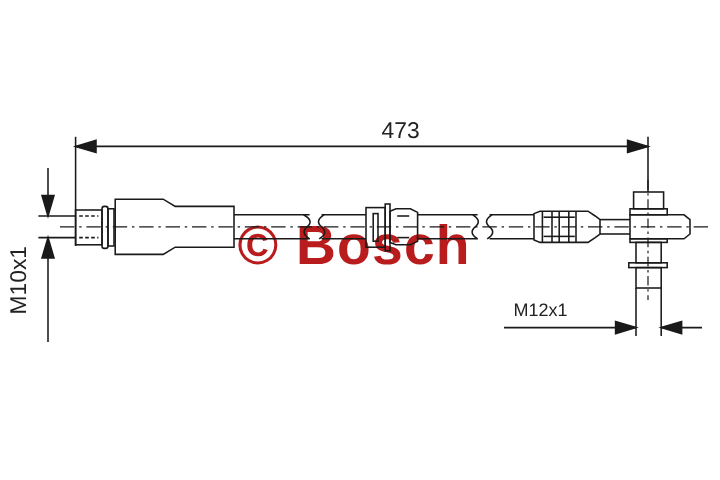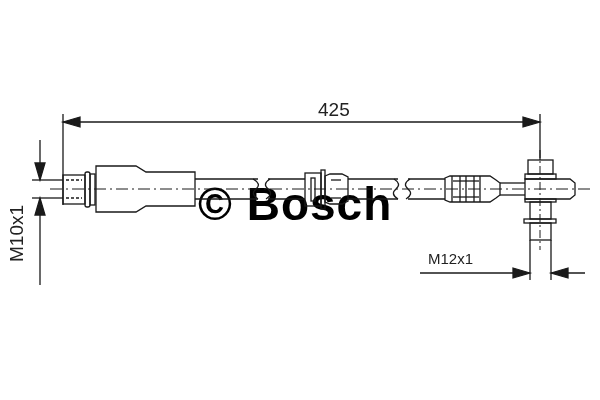--- a/index.html
+++ b/index.html
@@ -2,21 +2,21 @@
 <html><head>
 <meta charset="utf-8">
 <style>
   html, body { margin: 0; padding: 0; background: #ffffff; }
   body { width: 600px; height: 400px; position: relative; overflow: hidden; font-family: "Liberation Sans", sans-serif; }
   svg { position: absolute; left: 0; top: 0; }
   .lbl { position: absolute; color: #222; font-family: "Liberation Sans", sans-serif; }
   .dim-425 { left: 318px; top: 99px; font-size: 19px; }
   .dim-m12 { left: 428px; top: 250px; font-size: 15px; }
   .dim-m10 { left: 6px; top: 262px; font-size: 19px; transform: rotate(-90deg); transform-origin: left top; white-space: nowrap; }
-  .wm { position: absolute; left: 198px; top: 177px; font-size: 46px; font-weight: bold; color: #000000; letter-spacing: 1px; white-space: nowrap; }
+  .wm { position: absolute; left: 198px; top: 177px; font-size: 46px; font-weight: bold; color: #b91c1c; letter-spacing: 1px; white-space: nowrap; }
 </style>
 </head>
 <body>
 
 <div class="wm">© Bosch</div>
 
 <svg width="600" height="400" viewBox="0 0 600 400" fill="none" stroke="#1a1a1a" stroke-width="1.3">
 
   <g>
     <line x1="63" y1="114" x2="63" y2="205"></line>
@@ -100,15 +100,15 @@
   </g>
 
   <g>
     <line x1="420" y1="273" x2="530" y2="273"></line>
     <polygon points="530,273 513,268 513,278" fill="#1a1a1a"></polygon>
     <line x1="551" y1="273" x2="585" y2="273"></line>
     <polygon points="551,273 568,268 568,278" fill="#1a1a1a"></polygon>
   </g>
 </svg>
 
-<div class="lbl dim-425">425</div>
+<div class="lbl dim-425">473</div>
 <div class="lbl dim-m12">M12x1</div>
 <div class="lbl dim-m10">M10x1</div>
 
 </body></html>

